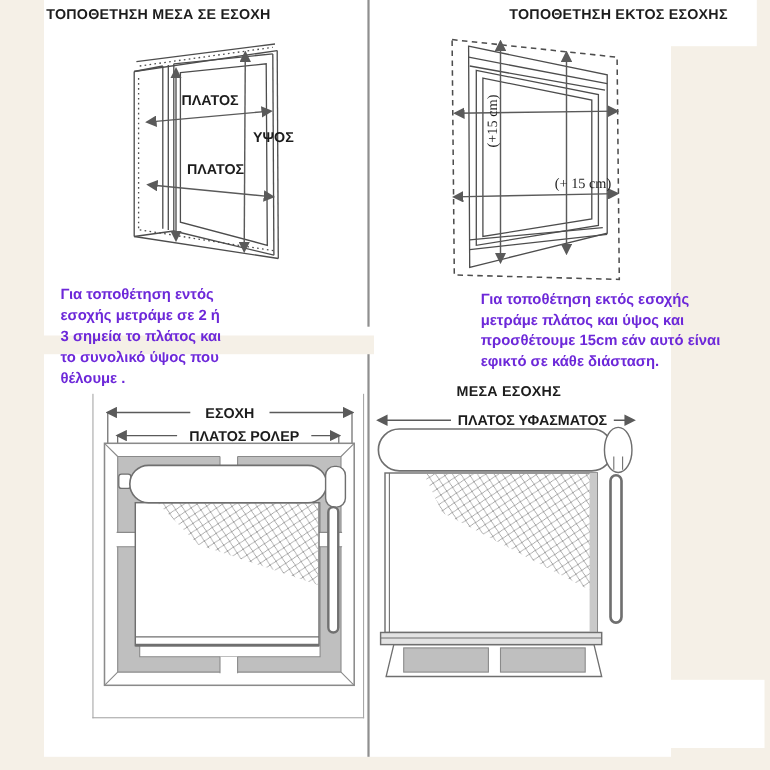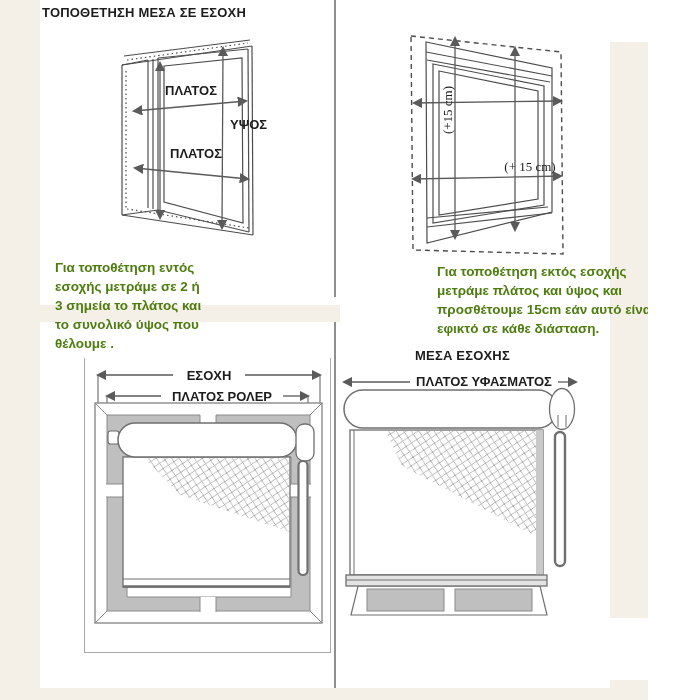--- a/index.html
+++ b/index.html
@@ -1,23 +1,23 @@
 <!DOCTYPE html>
 <html><head>
 <meta charset="utf-8">
 <style>
   html,body{margin:0;padding:0;}
   body{font-family:"Liberation Sans",sans-serif;}
-  .stage{position:relative;width:648px;height:700px;background:#f5f0e7;overflow:hidden;}
+  .stage{position:relative;width:700px;height:700px;background:#f5f0e7;overflow:hidden;}
   .abs{position:absolute;}
   .panel{background:#ffffff;}
   .divider{width:2px;background:#8f8f8f;}
   .band{background:#f5f0e7;}
   .fig-title{font-size:13px;font-weight:bold;color:#1c1c1c;letter-spacing:.2px;white-space:nowrap;}
-  .para{font-size:13.5px;font-weight:bold;color:#4d7c0f;line-height:19px;white-space:pre-line;}
+  .para{font-size:13.5px;font-weight:bold;color:#6d28d9;line-height:19px;white-space:pre-line;}
   .bl-frame{border-left:1px solid #a8a8a8;border-right:1px solid #a8a8a8;border-bottom:1px solid #a8a8a8;}
   svg text{fill:#1c1c1c;}
   svg .lbl{font-family:"Liberation Sans",sans-serif;font-weight:bold;font-size:13px;}
   svg .lbl-serif{font-family:"Liberation Serif",serif;font-size:13px;}
 </style>
 </head>
 <body>
 
 <div class="stage">
 
@@ -67,20 +67,21 @@
     <text class="lbl" x="96" y="120" text-anchor="middle">ΠΛΑΤΟΣ</text>
     <text class="lbl" x="130" y="91">ΥΨΟΣ</text>
   </svg>
 
   <div class="abs para" style="left:55px;top:258px;width:220px;">Για τοποθέτηση εντός
 εσοχής μετράμε σε 2 ή
 3 σημεία το πλάτος και
 το συνολικό ύψος που
 θέλουμε .</div>
 
+  <div class="abs fig-title" style="left:463px;top:5px;">ΤΟΠΟΘΕΤΗΣΗ ΕΚΤΟΣ ΕΣΟΧΗΣ</div>
 
   <svg class="abs" style="left:403px;top:30px;" width="180" height="230" viewBox="0 0 180 230">
     <defs>
       <marker id="ah2" viewBox="0 0 10 10" refX="8" refY="5" markerWidth="8" markerHeight="8" orient="auto-start-reverse">
         <path d="M0,0 L10,5 L0,10 z" fill="#5a5a5a"></path>
       </marker>
     </defs>
     <path d="M8,6 L158,22 L160,224 L10,220 Z" fill="none" stroke="#4d4d4d" stroke-width="1.4" stroke-dasharray="5,4"></path>
     <g stroke="#4d4d4d" stroke-width="1.2" fill="none">
       <path d="M23,12 L149,38 L149,182 L24,213 Z"></path>

